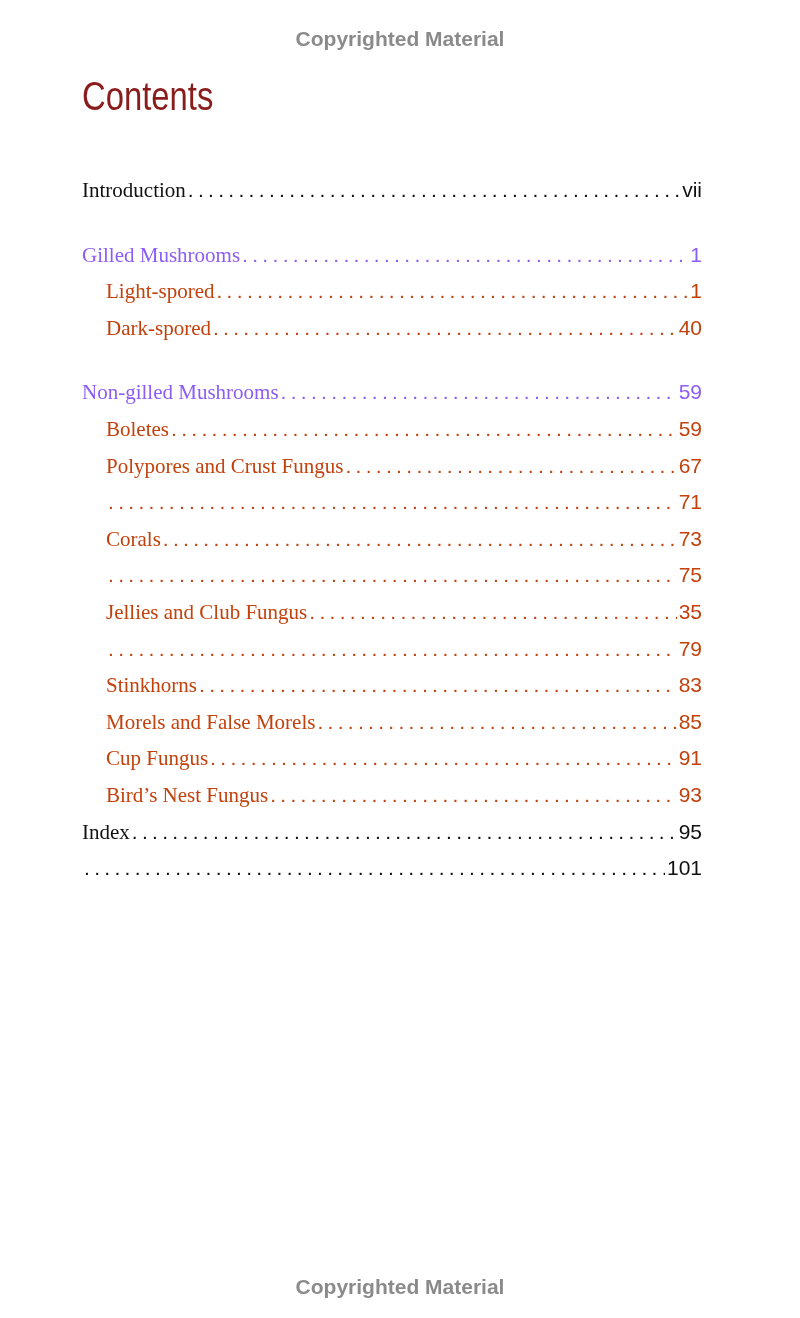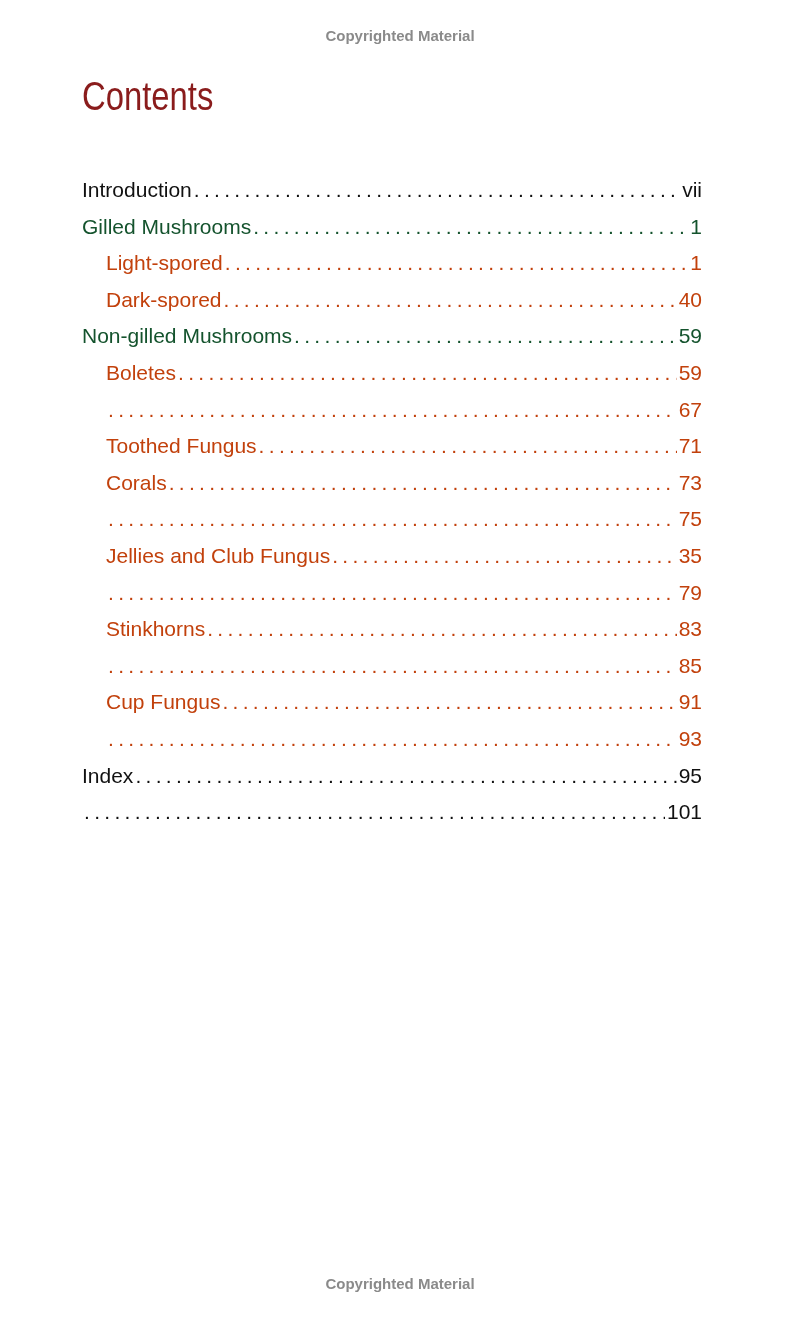--- a/index.html
+++ b/index.html
@@ -1,28 +1,28 @@
 <!DOCTYPE html>
 <html><head>
 <meta charset="utf-8">
 <style>
   html, body { margin:0; padding:0; background:#ffffff; }
   body { width:800px; height:1318px; position:relative; overflow:hidden; font-family:"Liberation Sans", sans-serif; }
-  .watermark { position:absolute; left:0; width:800px; text-align:center; font-size:15px; font-weight:bold; color:#8a8a8a; }
+  .watermark { position:absolute; left:0; width:800px; text-align:center; font-size:21px; font-weight:bold; color:#8a8a8a; }
   .wm-top { top:27px; }
   .wm-bottom { top:1275px; }
   .title { position:absolute; left:82px; top:74px; font-size:40px; color:#8a1c1c; font-family:"Liberation Sans", sans-serif; font-weight:normal; transform:scaleX(0.82); transform-origin:left top; letter-spacing:0px; }
   .toc { position:absolute; left:82px; top:172px; width:620px; }
   .row { display:flex; align-items:baseline; height:36.6px; font-size:21px; line-height:36px; }
   .row.indent { padding-left:24px; }
-  .label { white-space:nowrap; }
+  .label { white-space:nowrap;font-family:Liberation Serif, serif; }
   .dots { flex:1; overflow:hidden; white-space:nowrap; margin:0 2px; letter-spacing:4.3px; }
   .page { white-space:nowrap;text-align:center; }
   .c-black { color:#111111; }
-  .c-gold { color:#14532d; }
+  .c-gold { color:#8b5cf6;margin-top:28px; }
   .c-red { color:#c2410c; }
 </style>
 </head>
 <body>
 
 <div class="watermark wm-top">Copyrighted Material</div>
 
 <h1 class="title" style="margin:0;">Contents</h1>
 
 <div class="toc" id="toc">
@@ -50,25 +50,25 @@
       <span class="label">Non-gilled Mushrooms</span>
       <span class="dots">........................................................................................................................</span>
       <span class="page">59</span>
     </div>
     <div class="row c-red indent">
       <span class="label">Boletes</span>
       <span class="dots">........................................................................................................................</span>
       <span class="page">59</span>
     </div>
     <div class="row c-red indent">
+      <span class="label">Polypores and Crust Fungus</span>
       <span class="dots">........................................................................................................................</span>
       <span class="page">67</span>
     </div>
     <div class="row c-red indent">
-      <span class="label">Toothed Fungus</span>
       <span class="dots">........................................................................................................................</span>
       <span class="page">71</span>
     </div>
     <div class="row c-red indent">
       <span class="label">Corals</span>
       <span class="dots">........................................................................................................................</span>
       <span class="page">73</span>
     </div>
     <div class="row c-red indent">
       <span class="dots">........................................................................................................................</span>
@@ -82,29 +82,31 @@
     <div class="row c-red indent">
       <span class="dots">........................................................................................................................</span>
       <span class="page">79</span>
     </div>
     <div class="row c-red indent">
       <span class="label">Stinkhorns</span>
       <span class="dots">........................................................................................................................</span>
       <span class="page">83</span>
     </div>
     <div class="row c-red indent">
+      <span class="label">Morels and False Morels</span>
       <span class="dots">........................................................................................................................</span>
       <span class="page">85</span>
     </div>
     <div class="row c-red indent">
       <span class="label">Cup Fungus</span>
       <span class="dots">........................................................................................................................</span>
       <span class="page">91</span>
     </div>
     <div class="row c-red indent">
+      <span class="label">Bird’s Nest Fungus</span>
       <span class="dots">........................................................................................................................</span>
       <span class="page">93</span>
     </div>
     <div class="row c-black">
       <span class="label">Index</span>
       <span class="dots">........................................................................................................................</span>
       <span class="page">95</span>
     </div>
     <div class="row c-black">
       <span class="dots">........................................................................................................................</span>

